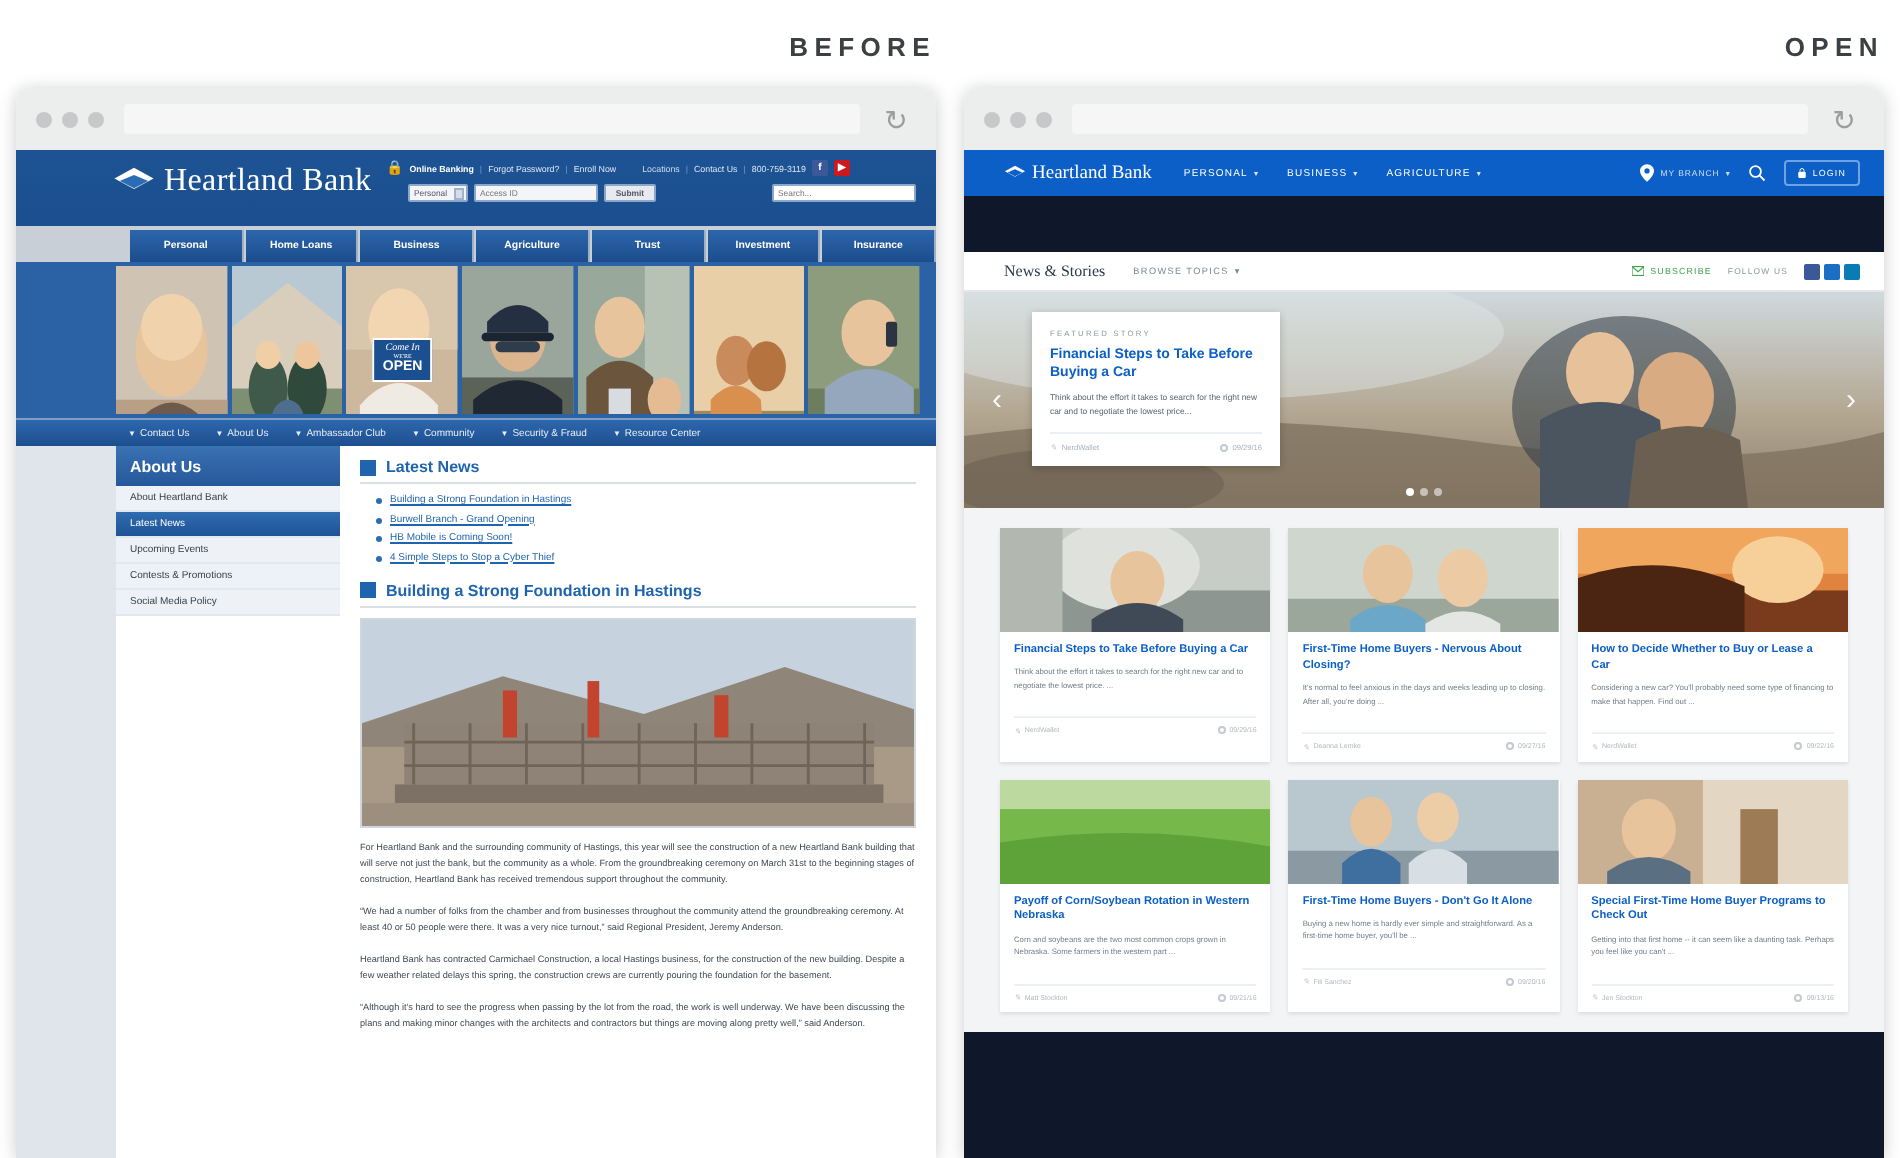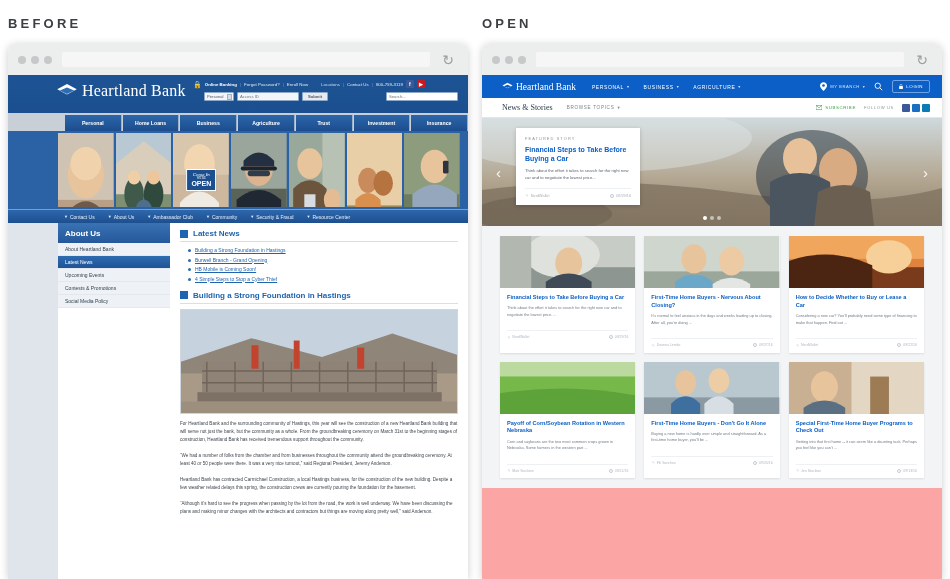--- a/index.html
+++ b/index.html
@@ -8,21 +8,21 @@
     background: #ffffff;
     font-family: "Liberation Sans", sans-serif;
     overflow: hidden;
   }
   .stage { position: relative; width: 950px; height: 579px; background: #fff; }
 
   
   .seclabel {
     position: absolute; top: 16px;
     font-size: 13px; font-weight: bold; letter-spacing: 3.2px;
-    color: #3c4043; text-align: left;
+    color: #3c4043; text-align: right;
   }
   #label-before { left: 8px; width: 460px; }
   #label-after  { left: 482px; width: 460px; }
 
   
   .window {
     position: absolute; top: 44px; width: 460px; height: 535px;
     background: #fff; border-radius: 7px 7px 0 0;
     box-shadow: 0 1px 9px rgba(0,0,0,0.20);
     overflow: hidden;
@@ -38,21 +38,21 @@
   .dots { display: flex; gap: 5px; margin-right: 10px; }
   .dot { width: 8px; height: 8px; border-radius: 50%; background: #c6c8c9; }
   .urlbar {
     flex: 1; height: 15px; background: #f6f6f6; border-radius: 2px;
   }
   .reload {
     width: 20px; text-align: center; color: #9b9d9e;
     font-size: 14px; margin-left: 8px; line-height: 1;
   }
 
-  .viewport { position: relative; width: 100%; height: 504px; overflow: hidden; background:#fca5a5;}
+  .viewport { position: relative; width: 100%; height: 504px; overflow: hidden; background:#0f172a;}
 
   
   .b-topbar {
     height: 38px; background: #1f5496;
     background: linear-gradient(#1d5394,#1b4f8f);
     position: relative;
   }
   .b-logo {
     position: absolute; left: 48px; top: 7px;
     display: flex; align-items: center; gap: 4px;
@@ -174,21 +174,21 @@
   .a-right { margin-left:auto; display:flex; align-items:center; gap:9px;}
   .a-branch { display:flex; align-items:center; gap:3px; color:#cfe0f7; font-size:4.2px; letter-spacing:.5px;}
   .a-pin { width:7px;height:9px; }
   .a-srch { width:9px; height:9px; }
   .a-login {
     border:1px solid #6fa3e3; color:#fff; font-size:4.4px; letter-spacing:.6px;
     padding: 3px 6px; border-radius:2px; display:flex; align-items:center; gap:3px;
   }
   .a-secbar {
     height: 20px; background:#fff; border-bottom:1px solid #e4e7ea;
-    display:flex; align-items:center; padding: 0 12px 0 20px;
+    display:flex; align-items:center; padding: 0 12px 0 20px; margin-top: 28px;
   }
   .a-secbar .brand { font-size:8px; color:#2b3a4a; font-family:"Liberation Serif",serif; margin-right: 14px;}
   .a-secbar .browse { font-size:4.6px; color:#7a8794; letter-spacing:.7px; display:flex; align-items:center; gap:3px;}
   .a-secright { margin-left:auto; display:flex; align-items:center; gap:8px;}
   .a-sub { display:flex; align-items:center; gap:3px; color:#3fa34d; font-size:4.4px; letter-spacing:.6px;}
   .a-follow { color:#8b97a3; font-size:4.2px; letter-spacing:.6px;}
   .a-soc { display:flex; gap:2px;}
   .a-soc i { width:8px;height:8px; border-radius:1px; display:block;}
   .a-soc .f{background:#3b5998;} .a-soc .y{background:#1a6fc4;} .a-soc .l{background:#0b7bb5;}
 

